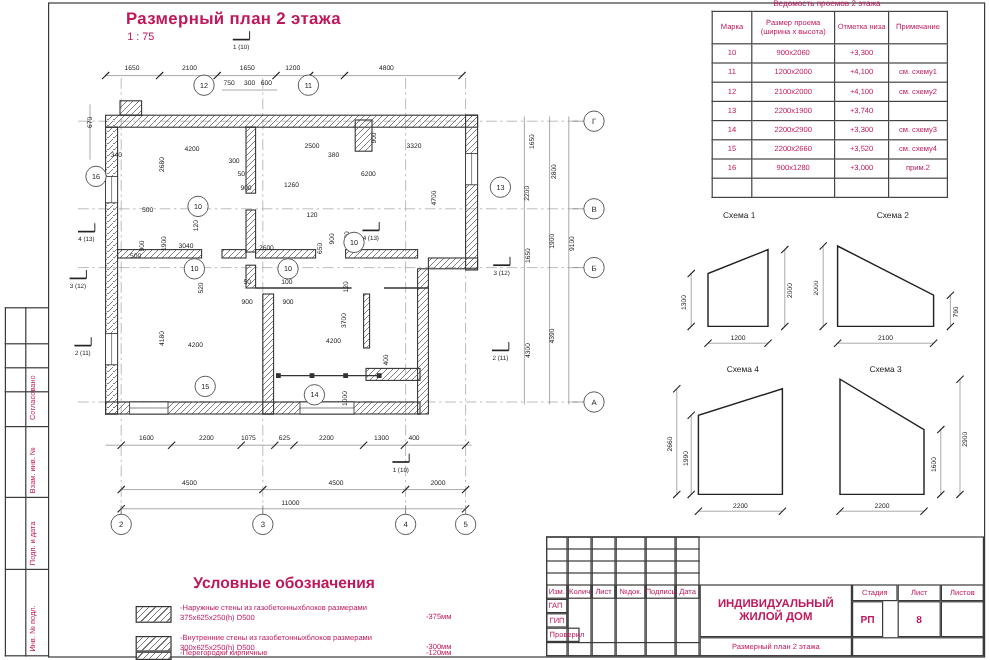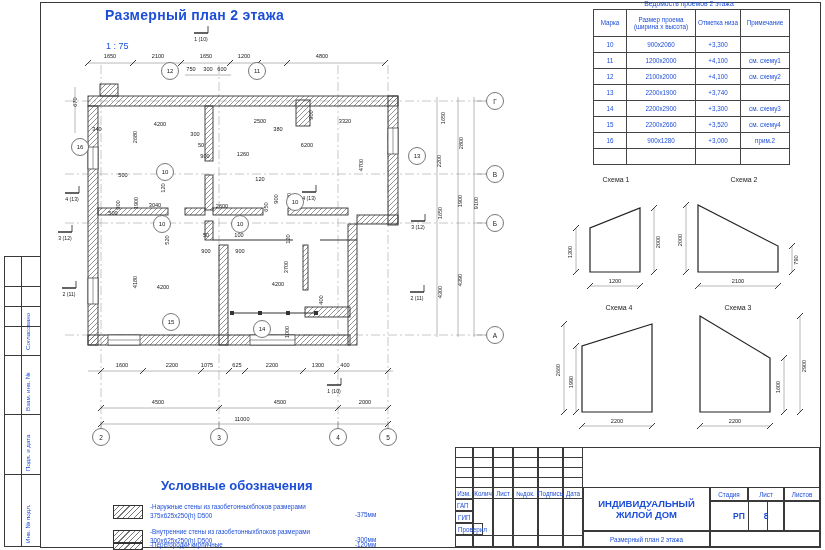--- a/index.html
+++ b/index.html
@@ -1,17 +1,17 @@
 <!DOCTYPE html>
 <html><head>
 <meta charset="utf-8">
 <style>
   html,body{margin:0;padding:0;background:#e8e8e8;}
   #sheet{position:relative;width:825px;height:550px;background:#fff;overflow:hidden;
-         font-family:"Liberation Sans",sans-serif;color:#1d4ed8;}
+         font-family:"Liberation Sans",sans-serif;color:#be185d;}
   .abs{position:absolute;}
   .frame{border:1.4px solid #3a3a3a;}
   
   .h-title{font-size:14px;font-weight:bold;letter-spacing:.3px;}
   .h-scale{font-size:9px;}
   
   svg text.dim{font-family:"Liberation Sans",sans-serif;font-size:5.6px;fill:#222;text-anchor:middle;}
   svg text.mark{font-size:6px;fill:#222;text-anchor:middle;}
   svg text.axis{font-size:6.5px;fill:#222;text-anchor:middle;}
   svg text.flag{font-size:5.2px;fill:#222;text-anchor:middle;}
@@ -61,21 +61,21 @@
     <div class="sline" style="left:4px;top:355px;width:36px;height:1px;"></div>
     <div class="sline" style="left:4px;top:414px;width:36px;height:1px;"></div>
     <div class="sline" style="left:4px;top:474px;width:36px;height:1px;"></div>
     <div class="vlab" style="left:24px;top:350px;">Согласовано</div>
     <div class="vlab" style="left:24px;top:411px;">Взам. инв. №</div>
     <div class="vlab" style="left:24px;top:471px;">Подп. и дата</div>
     <div class="vlab" style="left:24px;top:543px;">Инв. № подл.</div>
   </div>
 
   <div class="abs h-title" style="left:105px;top:7px;">Размерный план 2 этажа</div>
-  <div class="abs h-scale" style="left:106px;top:25px;margin-top:16px;">1 : 75</div>
+  <div class="abs h-scale" style="left:106px;top:25px;">1 : 75</div>
 
   <svg id="plan-svg" class="abs" style="left:45px;top:25px;" width="500" height="425" viewBox="0 0 500 425">
     <defs>
       <pattern id="hatchP" patternUnits="userSpaceOnUse" width="5" height="5">
         <path d="M0,5 L5,0" stroke="#666" stroke-width="0.7"></path>
       </pattern>
     </defs>
 
     <g>
       <line class="grid" x1="56" y1="40" x2="56" y2="404"></line>
@@ -467,20 +467,20 @@
 
     <div class="cell left" style="left:455px;top:499px;width:18px;height:12px;border-left:none;">ГАП</div>
     <div class="cell left" style="left:455px;top:511px;width:18px;height:12px;">ГИП</div>
     <div class="cell left" style="left:455px;top:523px;width:28px;height:12px;">Проверил</div>
     <div class="sline" style="left:455px;top:535px;width:128px;height:1px;"></div>
 
     <div class="cell big" style="left:583px;top:487px;width:127px;height:44px;padding:0 3px;">ИНДИВИДУАЛЬНЫЙ ЖИЛОЙ ДОМ</div>
     <div class="cell" style="left:710px;top:487px;width:38px;height:14px;">Стадия</div>
     <div class="cell" style="left:748px;top:487px;width:36px;height:14px;">Лист</div>
     <div class="cell" style="left:784px;top:487px;width:36px;height:14px;">Листов</div>
-    <div class="cell" style="left:710px;top:501px;width:58px;height:30px;font-size:8.5px;font-weight:bold;">РП</div>
+    <div class="cell" style="left:710px;top:501px;width:26px;height:30px;font-size:8.5px;font-weight:bold;">РП</div>
     <div class="cell" style="left:748px;top:501px;width:36px;height:30px;font-size:8.5px;font-weight:bold;">8</div>
     <div class="cell" style="left:784px;top:501px;width:36px;height:30px;"></div>
     <div class="cell" style="left:583px;top:531px;width:127px;height:16px;">Размерный план 2 этажа</div>
     <div class="cell" style="left:710px;top:531px;width:110px;height:16px;"></div>
   </div>
 
 </div>
 
 </body></html>

